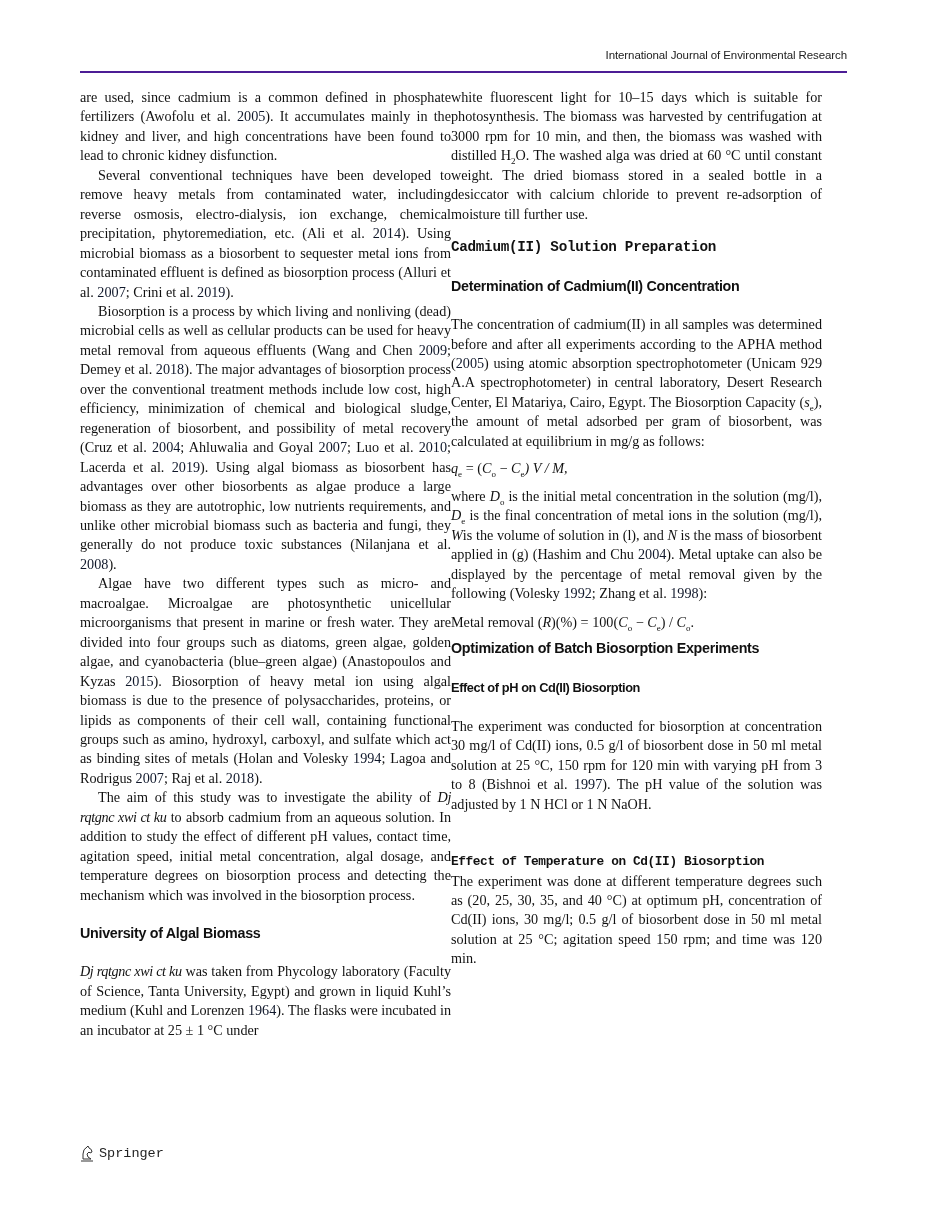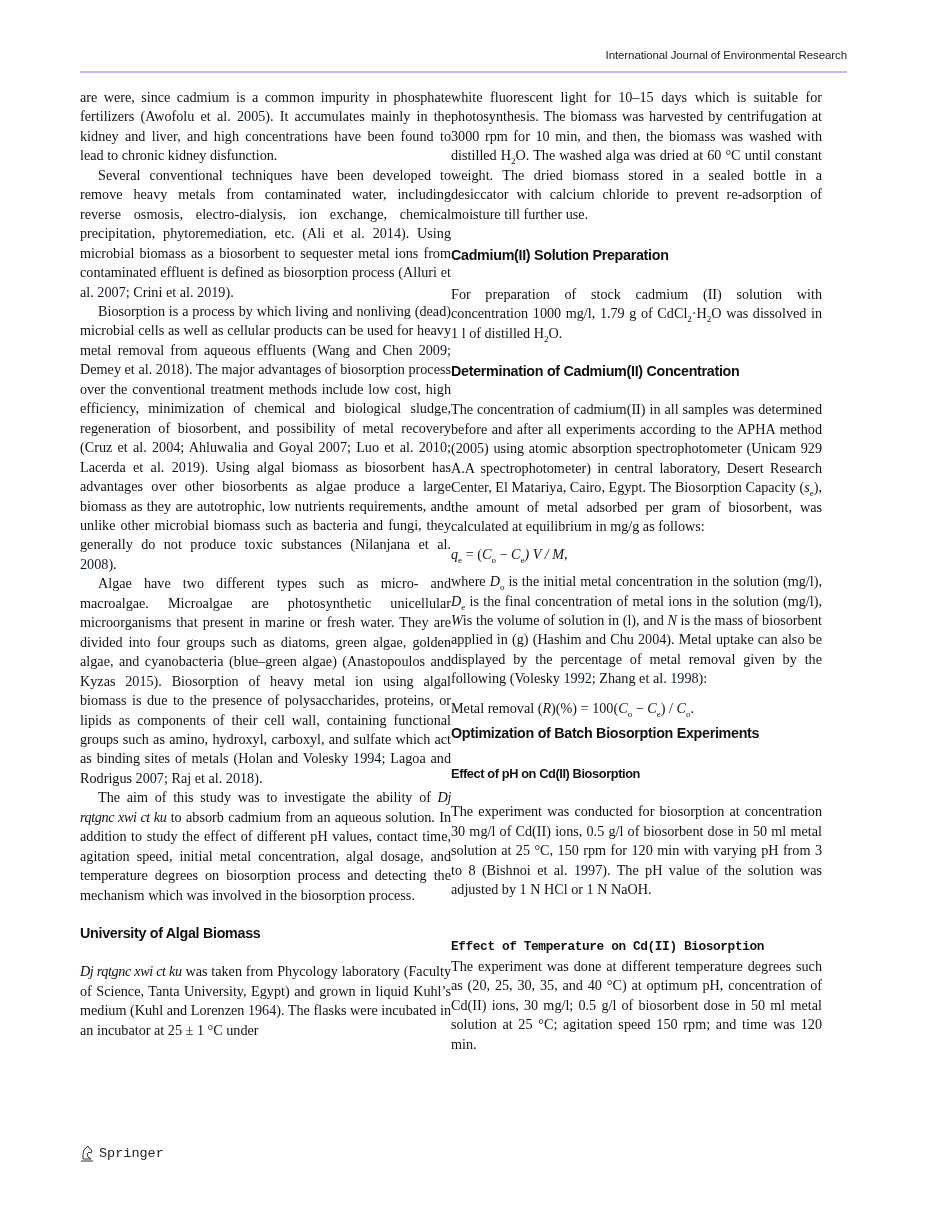--- a/index.html
+++ b/index.html
@@ -1,17 +1,17 @@
 <!DOCTYPE html>
 <html><head>
 <meta charset="utf-8">
 <style>
   html, body { margin: 0; padding: 0; background: #ffffff; }
   body { width: 925px; height: 1230px; position: relative; overflow: hidden; color: #111; }
-  .header { position: absolute; left: 80px; top: 49px; width: 767px; height: 22px; border-bottom: 2px solid #c4b5fd; }
+  .header { position: absolute; left: 80px; top: 49px; width: 767px; height: 22px; border-bottom: 2px solid #4c1d95; }
   .journal-title { position: absolute; right: 0; top: 0; font-family: "Liberation Sans", sans-serif; font-size: 11.5px; letter-spacing: -0.1px; color: #222; }
   .col { position: absolute; top: 88px; width: 371px; font-family: "Liberation Serif", serif; font-size: 14.2px; line-height: 19.45px; text-align: justify; }
   .col-left { left: 80px; }
   .col-right { left: 451px; }
   p { margin: 0; }
   p.indent { text-indent: 18px; }
   .cite { color: #0f172a; }
   .h1 { font-family: "Liberation Sans", sans-serif; font-weight: bold; font-size: 16px; letter-spacing: -0.3px; margin: 0; }
   .h2 { font-family: "Liberation Sans", sans-serif; font-weight: bold; font-size: 14.3px; letter-spacing: -0.3px; margin: 0; }
   .h3 { font-family: "Liberation Sans", sans-serif; font-weight: bold; font-size: 12.8px; letter-spacing: -0.4px; margin: 0; }
@@ -23,41 +23,40 @@
   .springer-logo { width: 15px; height: 17px; }
 </style>
 </head>
 <body>
 
 <div class="header">
   <span class="journal-title">International Journal of Environmental Research</span>
 </div>
 
 <div class="col col-left">
-  <p style="margin-bottom:0;"><span>are were, since cadmium is a common impurity in phosphate fertilizers (Awofolu et al. </span><a class="cite">2005</a><span>). It accumulates mainly in the kidney and liver, and high concentrations have been found to lead to chronic kidney disfunction.</span></p>
+  <p style="margin-bottom:0;"><span>are used, since cadmium is a common defined in phosphate fertilizers (Awofolu et al. </span><a class="cite">2005</a><span>). It accumulates mainly in the kidney and liver, and high concentrations have been found to lead to chronic kidney disfunction.</span></p>
 
   <p class="indent"><span>Several conventional techniques have been developed to remove heavy metals from contaminated water, including reverse osmosis, electro-dialysis, ion exchange, chemical precipitation, phytoremediation, etc. (Ali et al. </span><a class="cite">2014</a><span>). Using microbial biomass as a biosorbent to sequester metal ions from contaminated effluent is defined as biosorption process (Alluri et al. </span><a class="cite">2007</a><span>; Crini et al. </span><a class="cite">2019</a><span>).</span></p>
 
   <p class="indent"><span>Biosorption is a process by which living and nonliving (dead) microbial cells as well as cellular products can be used for heavy metal removal from aqueous effluents (Wang and Chen </span><a class="cite">2009</a><span>; Demey et al. </span><a class="cite">2018</a><span>). The major advantages of biosorption process over the conventional treatment methods include low cost, high efficiency, minimization of chemical and biological sludge, regeneration of biosorbent, and possibility of metal recovery (Cruz et al. </span><a class="cite">2004</a><span>; Ahluwalia and Goyal </span><a class="cite">2007</a><span>; Luo et al. </span><a class="cite">2010</a><span>; Lacerda et al. </span><a class="cite">2019</a><span>). Using algal biomass as biosorbent has advantages over other biosorbents as algae produce a large biomass as they are autotrophic, low nutrients requirements, and unlike other microbial biomass such as bacteria and fungi, they generally do not produce toxic substances (Nilanjana et al. </span><a class="cite">2008</a><span>).</span></p>
 
   <p class="indent"><span>Algae have two different types such as micro- and macroalgae. Microalgae are photosynthetic unicellular microorganisms that present in marine or fresh water. They are divided into four groups such as diatoms, green algae, golden algae, and cyanobacteria (blue–green algae) (Anastopoulos and Kyzas </span><a class="cite">2015</a><span>). Biosorption of heavy metal ion using algal biomass is due to the presence of polysaccharides, proteins, or lipids as components of their cell wall, containing functional groups such as amino, hydroxyl, carboxyl, and sulfate which act as binding sites of metals (Holan and Volesky </span><a class="cite">1994</a><span>; Lagoa and Rodrigus </span><a class="cite">2007</a><span>; Raj et al. </span><a class="cite">2018</a><span>).</span></p>
 
   <p class="indent"><span>The aim of this study was to investigate the ability of </span><span class="garbled">Dj rqtgnc xwi ct ku</span><span> to absorb cadmium from an aqueous solution. In addition to study the effect of different pH values, contact time, agitation speed, initial metal concentration, algal dosage, and temperature degrees on biosorption process and detecting the mechanism which was involved in the biosorption process.</span></p>
 
   <h2 class="h2" style="margin-top:19px;">University of Algal Biomass</h2>
 
   <p style="margin-top:19px;"><span class="garbled">Dj rqtgnc xwi ct ku</span><span> was taken from Phycology laboratory (Faculty of Science, Tanta University, Egypt) and grown in liquid Kuhl’s medium (Kuhl and Lorenzen </span><a class="cite">1964</a><span>). The flasks were incubated in an incubator at 25 ± 1 °C under</span></p>
 </div>
 
 <div class="col col-right">
   <p><span>white fluorescent light for 10–15 days which is suitable for photosynthesis. The biomass was harvested by centrifugation at 3000 rpm for 10 min, and then, the biomass was washed with distilled H</span><sub>2</sub><span>O. The washed alga was dried at 60 °C until constant weight. The dried biomass stored in a sealed bottle in a desiccator with calcium chloride to prevent re-adsorption of moisture till further use.</span></p>
 
-  <h2 class="h2" style="margin-top:22px;">Cadmium(II) Solution Preparation</h2>
+  <h2 class="h2" style="margin-top:14px;font-family:Liberation Mono, monospace;">Cadmium(II) Solution Preparation</h2>
 
-  <p style="margin-top:19px;"><span>For preparation of stock cadmium (II) solution with concentration 1000 mg/l, 1.79 g of CdCl</span><sub>2</sub><span>·H</span><sub>2</sub><span>O was dissolved in 1 l of distilled H</span><sub>2</sub><span>O.</span></p>
 
   <h2 class="h2" style="margin-top:19px;">Determination of Cadmium(II) Concentration</h2>
 
   <p style="margin-top:19px;"><span>The concentration of cadmium(II) in all samples was determined before and after all experiments according to the APHA method (</span><a class="cite">2005</a><span>) using atomic absorption spectrophotometer (Unicam 929 A.A spectrophotometer) in central laboratory, Desert Research Center, El Matariya, Cairo, Egypt. The Biosorption Capacity (</span><i>s</i><sub>e</sub><span>), the amount of metal adsorbed per gram of biosorbent, was calculated at equilibrium in mg/g as follows:</span></p>
 
   <p class="eq" style="margin-top:8px;"><i>q</i><sub>e</sub><span> = (</span><i>C</i><sub>o</sub><span> − </span><i>C</i><sub>e</sub><i>) V / M,</i></p>
 
   <p style="margin-top:8px;"><span> where </span><i>D</i><sub>o</sub><span> is the initial metal concentration in the solution (mg/l), </span><i>D</i><sub>e</sub><span> is the final concentration of metal ions in the solution (mg/l), </span><i>W</i><span>is the volume of solution in (l), and </span><i>N</i><span> is the mass of biosorbent applied in (g) (Hashim and Chu </span><a class="cite">2004</a><span>). Metal uptake can also be displayed by the percentage of metal removal given by the following (Volesky </span><a class="cite">1992</a><span>; Zhang et al. </span><a class="cite">1998</a><span>):</span></p>
 
   <p class="eq" style="margin-top:10px;"><span>Metal removal (</span><i>R</i><span>)(%) = 100(</span><i>C</i><sub>o</sub><span> − </span><i>C</i><sub>e</sub><span>) / </span><i>C</i><sub>o</sub><span>.</span></p>

